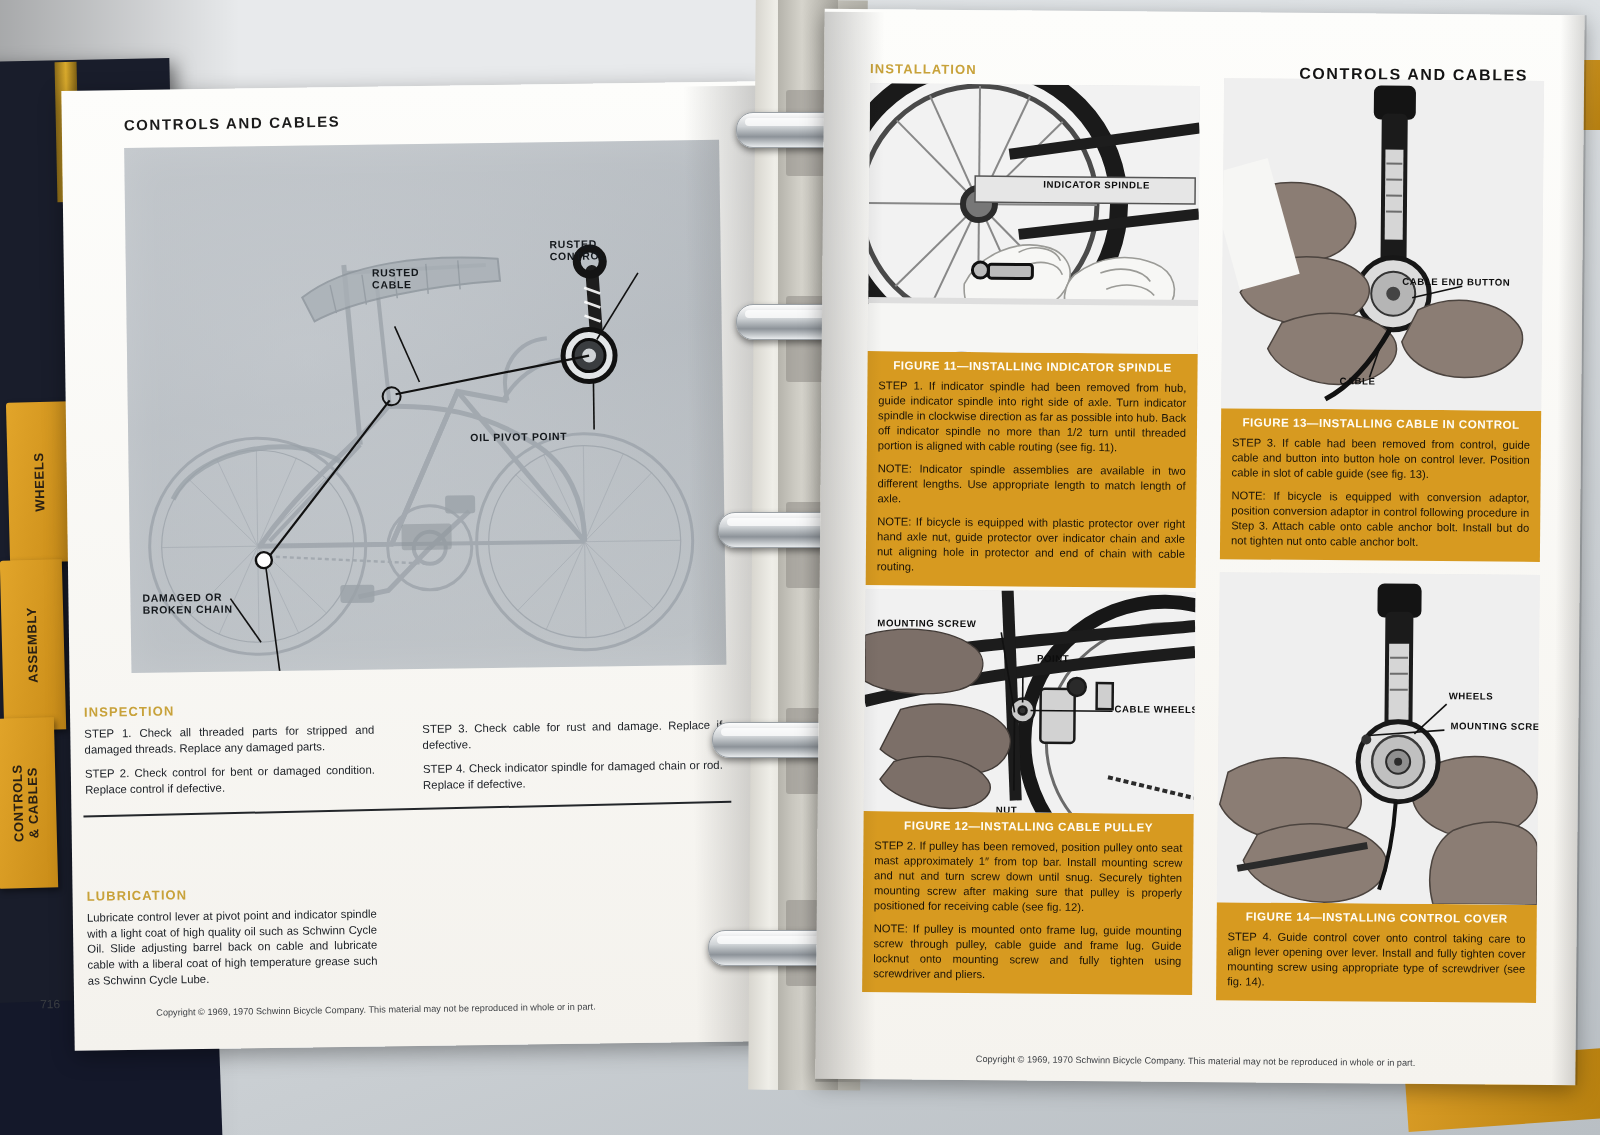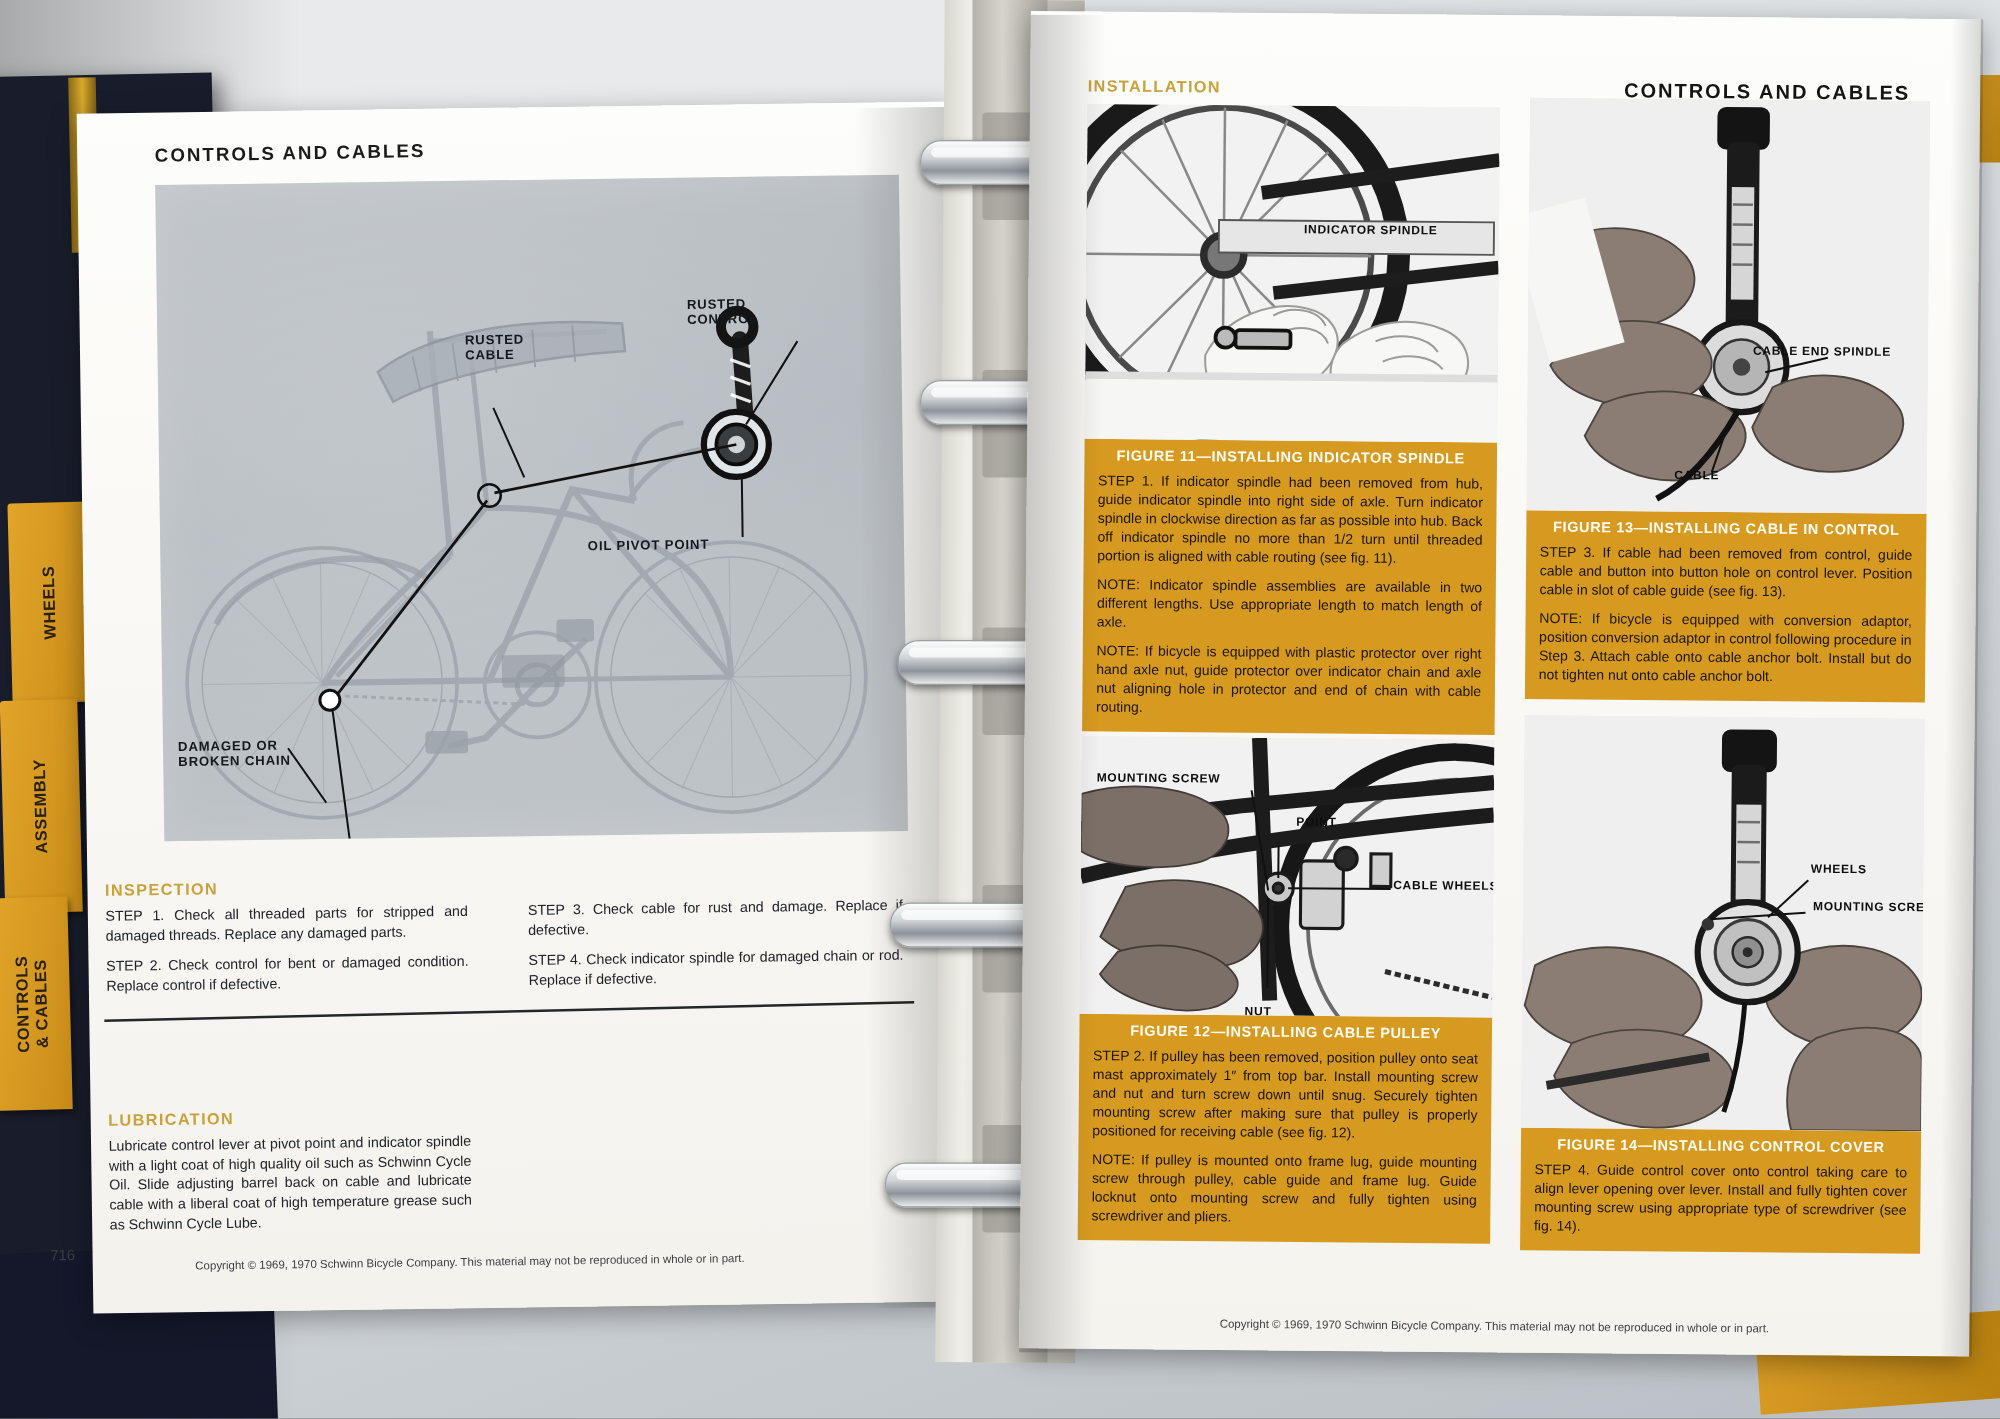--- a/index.html
+++ b/index.html
@@ -454,21 +454,21 @@
 
             <rect x="0" y="86" width="62" height="120" fill="#f6f6f4" transform="rotate(-16 30 146)"></rect>
 
             <path d="M168 250 C150 282 130 306 104 320" stroke="#111" stroke-width="5" fill="none"></path>
 
             <g stroke="#111" stroke-width="1.6" fill="none">
               <line x1="190" y1="218" x2="240" y2="206"></line>
               <line x1="158" y1="268" x2="148" y2="298"></line>
             </g>
           </svg>
-          <div class="ph-lbl" style="left:180px;top:196px">CABLE END SPINDLE</div>
+          <div class="ph-lbl" style="left:180px;top:196px">CABLE END BUTTON</div>
           <div class="ph-lbl" style="left:118px;top:296px">CABLE</div>
         </div>
         <div class="cap-block">
           <div class="cap-title">FIGURE 13—INSTALLING CABLE IN CONTROL</div>
           <p>STEP 3.   If cable had been removed from control, guide cable and button into button hole on control lever. Position cable in slot of cable guide (see fig. 13).</p>
           <p>NOTE:   If bicycle is equipped with conversion adaptor, position conversion adaptor in control following procedure in Step 3. Attach cable onto cable anchor bolt. Install but do not tighten nut onto cable anchor bolt.</p>
         </div>
       </div>
 
       <div class="fig" style="left:400px;top:560px;width:320px">

